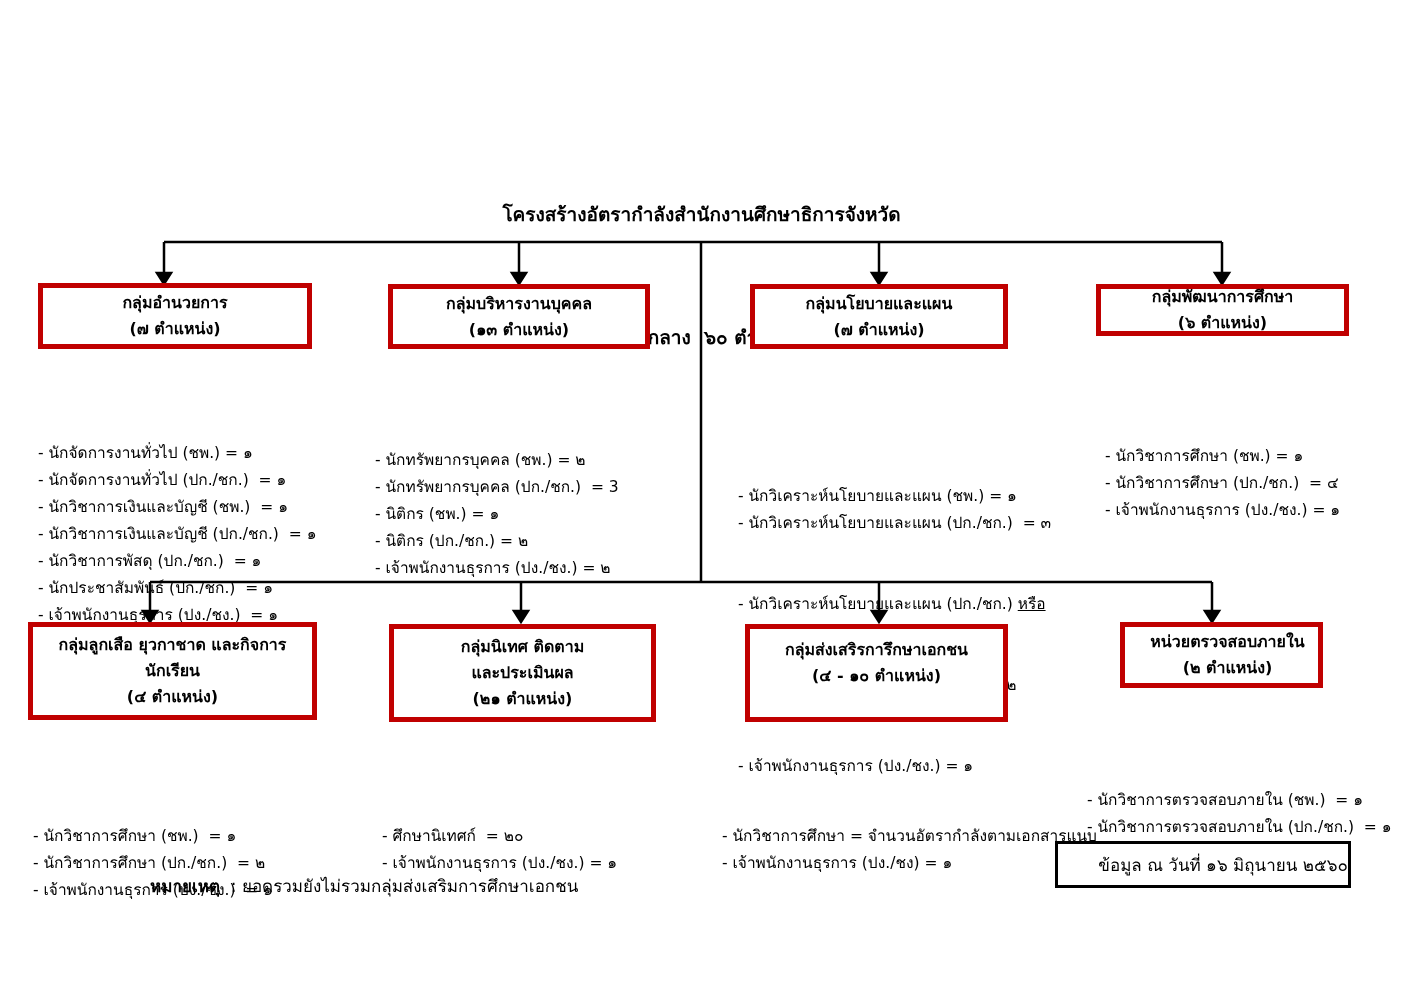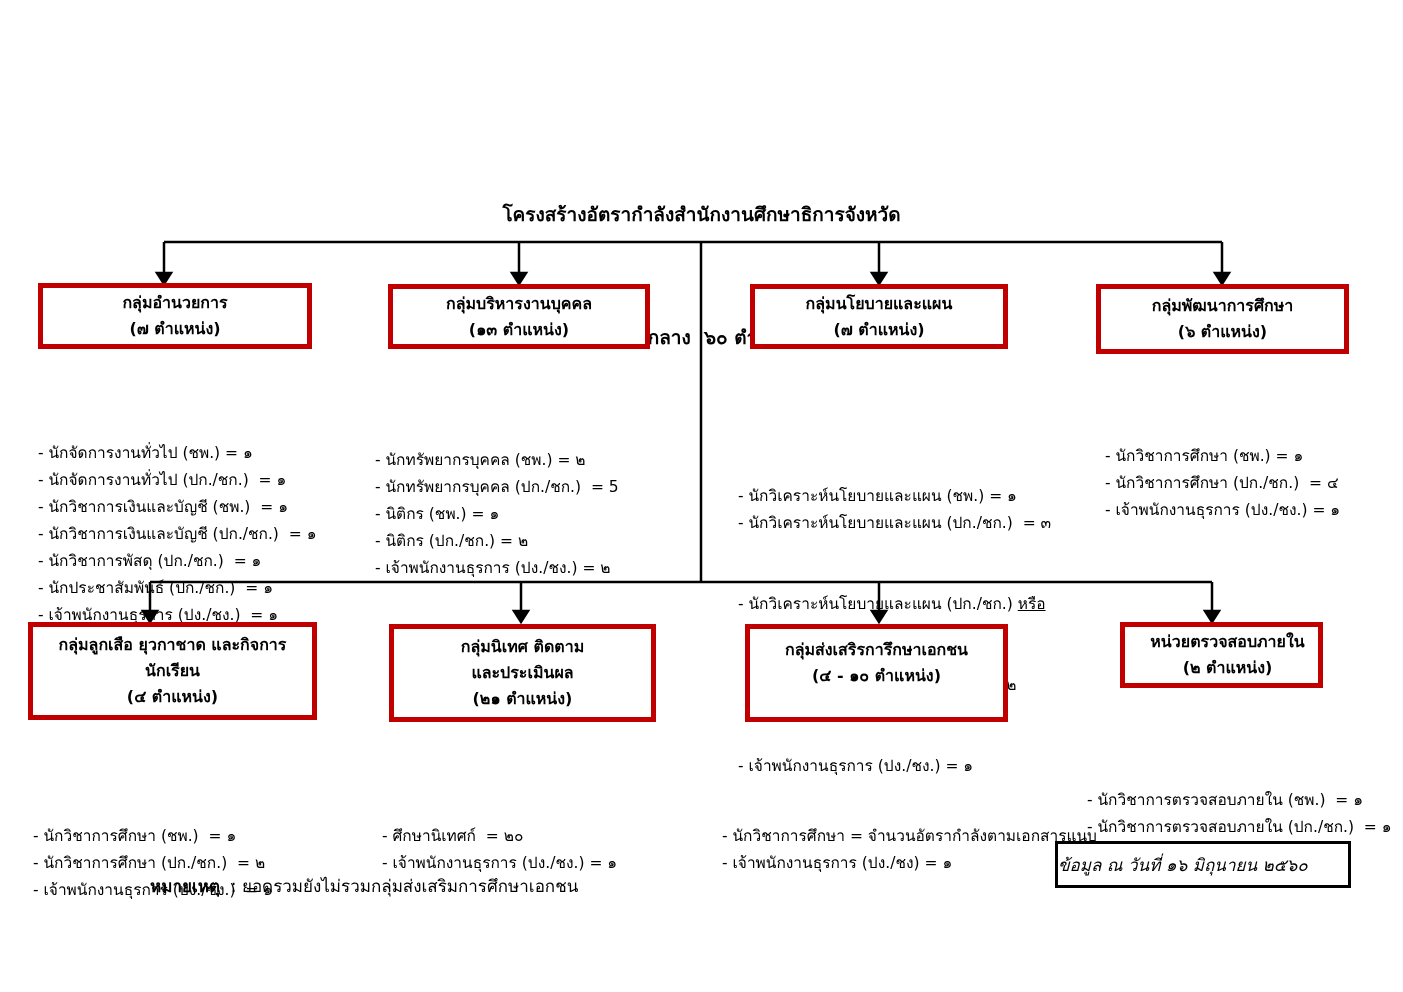--- a/index.html
+++ b/index.html
@@ -29,22 +29,22 @@
   .glist .item { height:27px; }
   .glist .cont { padding-left:13px; }
   .und { text-decoration:underline; }
   .note {
     position:absolute; left:150px; top:872px; font-size:17px; white-space:pre-wrap;
   }
   .note .lbl { font-weight:bold; }
   .date-box {
     position:absolute; left:1055px; top:841px; width:296px; height:47px;
     box-sizing:border-box; border:3px solid #000;
-    display:flex; align-items:center; justify-content:flex-start;
-    font-size:17px; white-space:pre-wrap;font-style:italic;
+    display:flex; align-items:center; justify-content:flex-end;
+    font-size:17px; white-space:pre-wrap;
   }
 </style>
 </head>
 <body>
 
 <div class="canvas">
 
   <div class="page-title">
     <div>โครงสร้างอัตรากำลังสำนักงานศึกษาธิการจังหวัด</div>
     <div>(ขนาดกลาง  ๖๐ ตำแหน่ง)</div>
@@ -87,32 +87,32 @@
   <div class="gbox" style="left:388px; top:284px; width:262px; height:65px;">
     <div>กลุ่มบริหารงานบุคคล</div>
     <div>(๑๓ ตำแหน่ง)</div>
   </div>
 
   <div class="gbox" style="left:750px; top:284px; width:258px; height:65px;">
     <div>กลุ่มนโยบายและแผน</div>
     <div>(๗ ตำแหน่ง)</div>
   </div>
 
-  <div class="gbox" style="left:1096px; top:284px; width:253px; height:70px;">
+  <div class="gbox" style="left:1096px; top:284px; width:253px; height:52px;">
     <div>กลุ่มพัฒนาการศึกษา</div>
     <div>(๖ ตำแหน่ง)</div>
   </div>
 
   <div class="glist" style="left:38px; top:359px;">
     
   <div class="item">- นักจัดการงานทั่วไป (ชพ.) = ๑</div><div class="item">- นักจัดการงานทั่วไป (ปก./ชก.)  = ๑</div><div class="item">- นักวิชาการเงินและบัญชี (ชพ.)  = ๑</div><div class="item">- นักวิชาการเงินและบัญชี (ปก./ชก.)  = ๑</div><div class="item">- นักวิชาการพัสดุ (ปก./ชก.)  = ๑</div><div class="item">- นักประชาสัมพันธ์ (ปก./ชก.)  = ๑</div><div class="item">- เจ้าพนักงานธุรการ (ปง./ชง.)  = ๑</div></div>
 
   <div class="glist" style="left:375px; top:366px;">
     
-  <div class="item">- นักทรัพยากรบุคคล (ชพ.) = ๒</div><div class="item">- นักทรัพยากรบุคคล (ปก./ชก.)  = 5</div><div class="item">- นิติกร (ชพ.) = ๑</div><div class="item">- นิติกร (ปก./ชก.) = ๒</div><div class="item">- เจ้าพนักงานธุรการ (ปง./ชง.) = ๒</div></div>
+  <div class="item">- นักทรัพยากรบุคคล (ชพ.) = ๒</div><div class="item">- นักทรัพยากรบุคคล (ปก./ชก.)  = 3</div><div class="item">- นิติกร (ชพ.) = ๑</div><div class="item">- นิติกร (ปก./ชก.) = ๒</div><div class="item">- เจ้าพนักงานธุรการ (ปง./ชง.) = ๒</div></div>
 
   <div class="glist" style="left:738px; top:348px;">
     <div>
       
     <div class="item">- นักวิเคราะห์นโยบายและแผน (ชพ.) = ๑</div><div class="item">- นักวิเคราะห์นโยบายและแผน (ปก./ชก.)  = ๓</div></div>
     <div class="item"><span>- นักวิเคราะห์นโยบายและแผน (ปก./ชก.) </span><span class="und">หรือ</span></div>
     <div class="item cont">นักวิชาการคอมพิวเตอร์ (ปก./ชก.)  = ๒</div>
     <div class="item">- เจ้าพนักงานธุรการ (ปง./ชง.) = ๑</div>
   </div>
 

